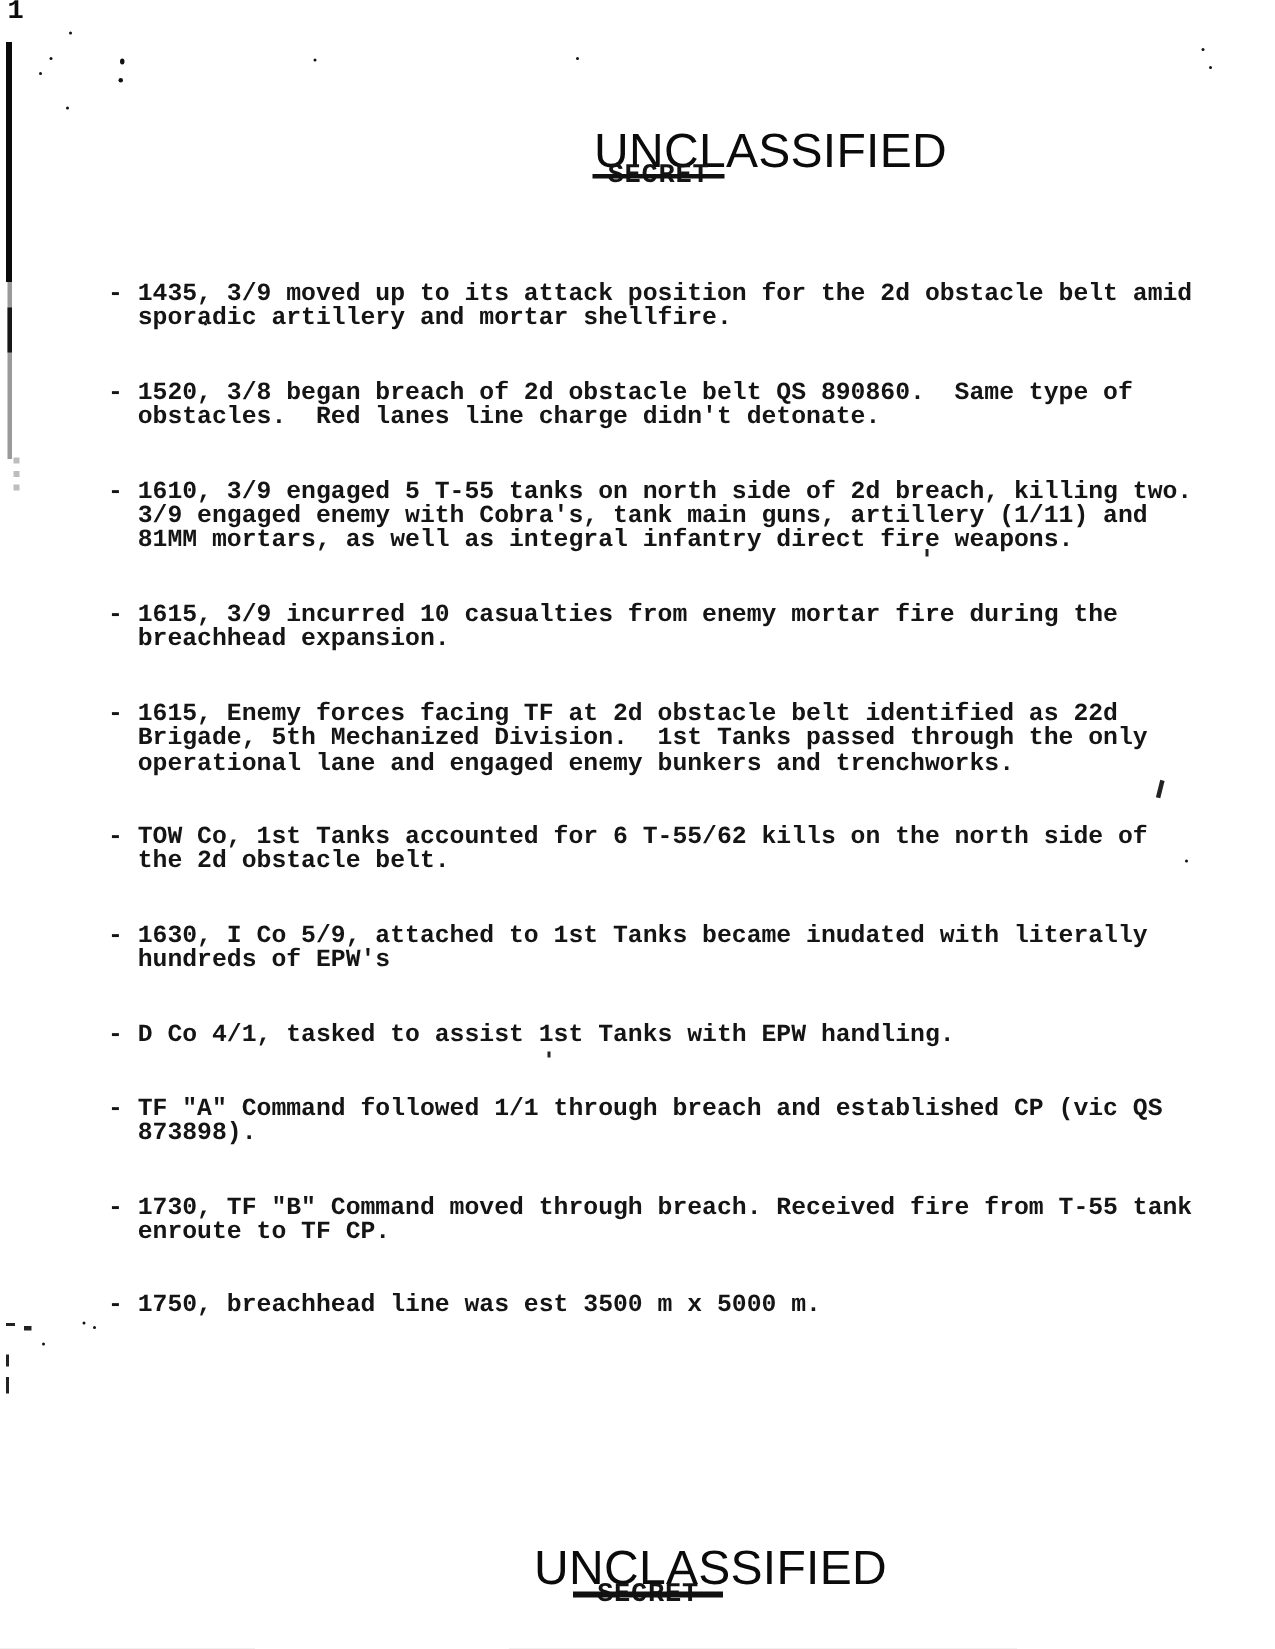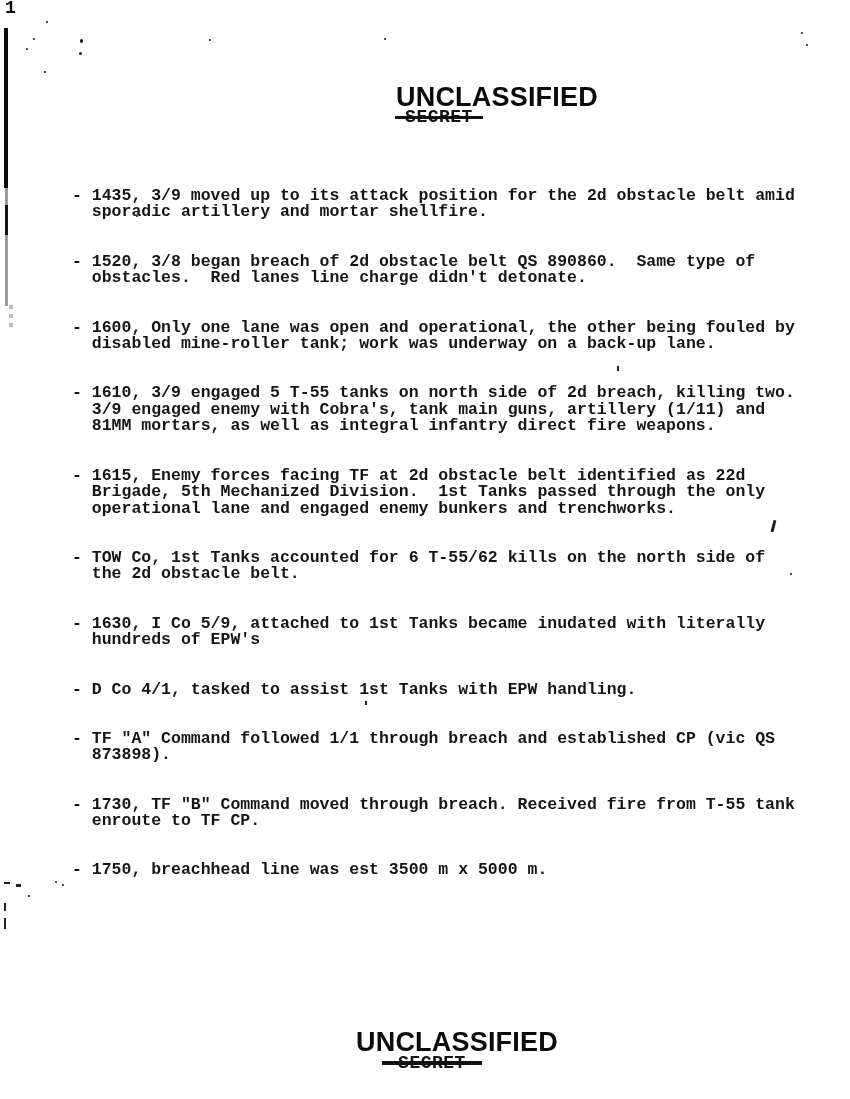--- a/index.html
+++ b/index.html
@@ -18,21 +18,21 @@
   }
   
   .edge-line-dark{position:absolute;left:4px;top:28px;width:4px;height:160px;background:#0a0a0a;}
   .edge-line-gray{position:absolute;left:5px;top:188px;width:3px;height:118px;background:#9a9a9a;}
   .edge-line-notch{position:absolute;left:5px;top:205px;width:3px;height:30px;background:#161616;}
   .edge-bit{position:absolute;left:9px;width:4px;height:4px;background:#bdbdbd;}
   
   .uncls{
     position:absolute;
     font-family:"Liberation Sans","DejaVu Sans",sans-serif;
-    font-weight:bold;font-size:27px;letter-spacing:0.2px;
+    font-weight:normal;font-size:32px;letter-spacing:0.2px;
     color:#0b0b0b;white-space:nowrap;
   }
   .uncls.top{left:396px;top:82px;}
   .uncls.bottom{left:356px;top:1027px;}
   .secret{
     position:absolute;text-align:center;
     font-family:"Liberation Mono","DejaVu Sans Mono",monospace;
     font-weight:bold;font-size:18px;letter-spacing:0.5px;color:#141414;
     white-space:nowrap;
   }
@@ -72,25 +72,25 @@
   <div class="secret top">
     <span>SECRET</span>
     <i class="strike"></i>
   </div>
 
   <div class="body-text">
     <div class="entry">- 1435, 3/9 moved up to its attack position for the 2d obstacle belt amid
   sporadic artillery and mortar shellfire.</div>
     <div class="entry">- 1520, 3/8 began breach of 2d obstacle belt QS 890860.  Same type of
   obstacles.  Red lanes line charge didn't detonate.</div>
-    <div class="entry">- 1600, Only one lane was open and operational, the other being fouled by
-  disabled mine-roller tank; work was underway on a back-up lane.</div>
     <div class="entry">- 1610, 3/9 engaged 5 T-55 tanks on north side of 2d breach, killing two.
   3/9 engaged enemy with Cobra's, tank main guns, artillery (1/11) and
   81MM mortars, as well as integral infantry direct fire weapons.</div>
+    <div class="entry">- 1615, 3/9 incurred 10 casualties from enemy mortar fire during the
+  breachhead expansion.</div>
     <div class="entry">- 1615, Enemy forces facing TF at 2d obstacle belt identified as 22d
   Brigade, 5th Mechanized Division.  1st Tanks passed through the only
   operational lane and engaged enemy bunkers and trenchworks.</div>
     <div class="entry">- TOW Co, 1st Tanks accounted for 6 T-55/62 kills on the north side of
   the 2d obstacle belt.</div>
     <div class="entry">- 1630, I Co 5/9, attached to 1st Tanks became inudated with literally
   hundreds of EPW's</div>
     <div class="entry">- D Co 4/1, tasked to assist 1st Tanks with EPW handling.</div>
     <div class="entry">- TF "A" Command followed 1/1 through breach and established CP (vic QS
   873898).</div>

